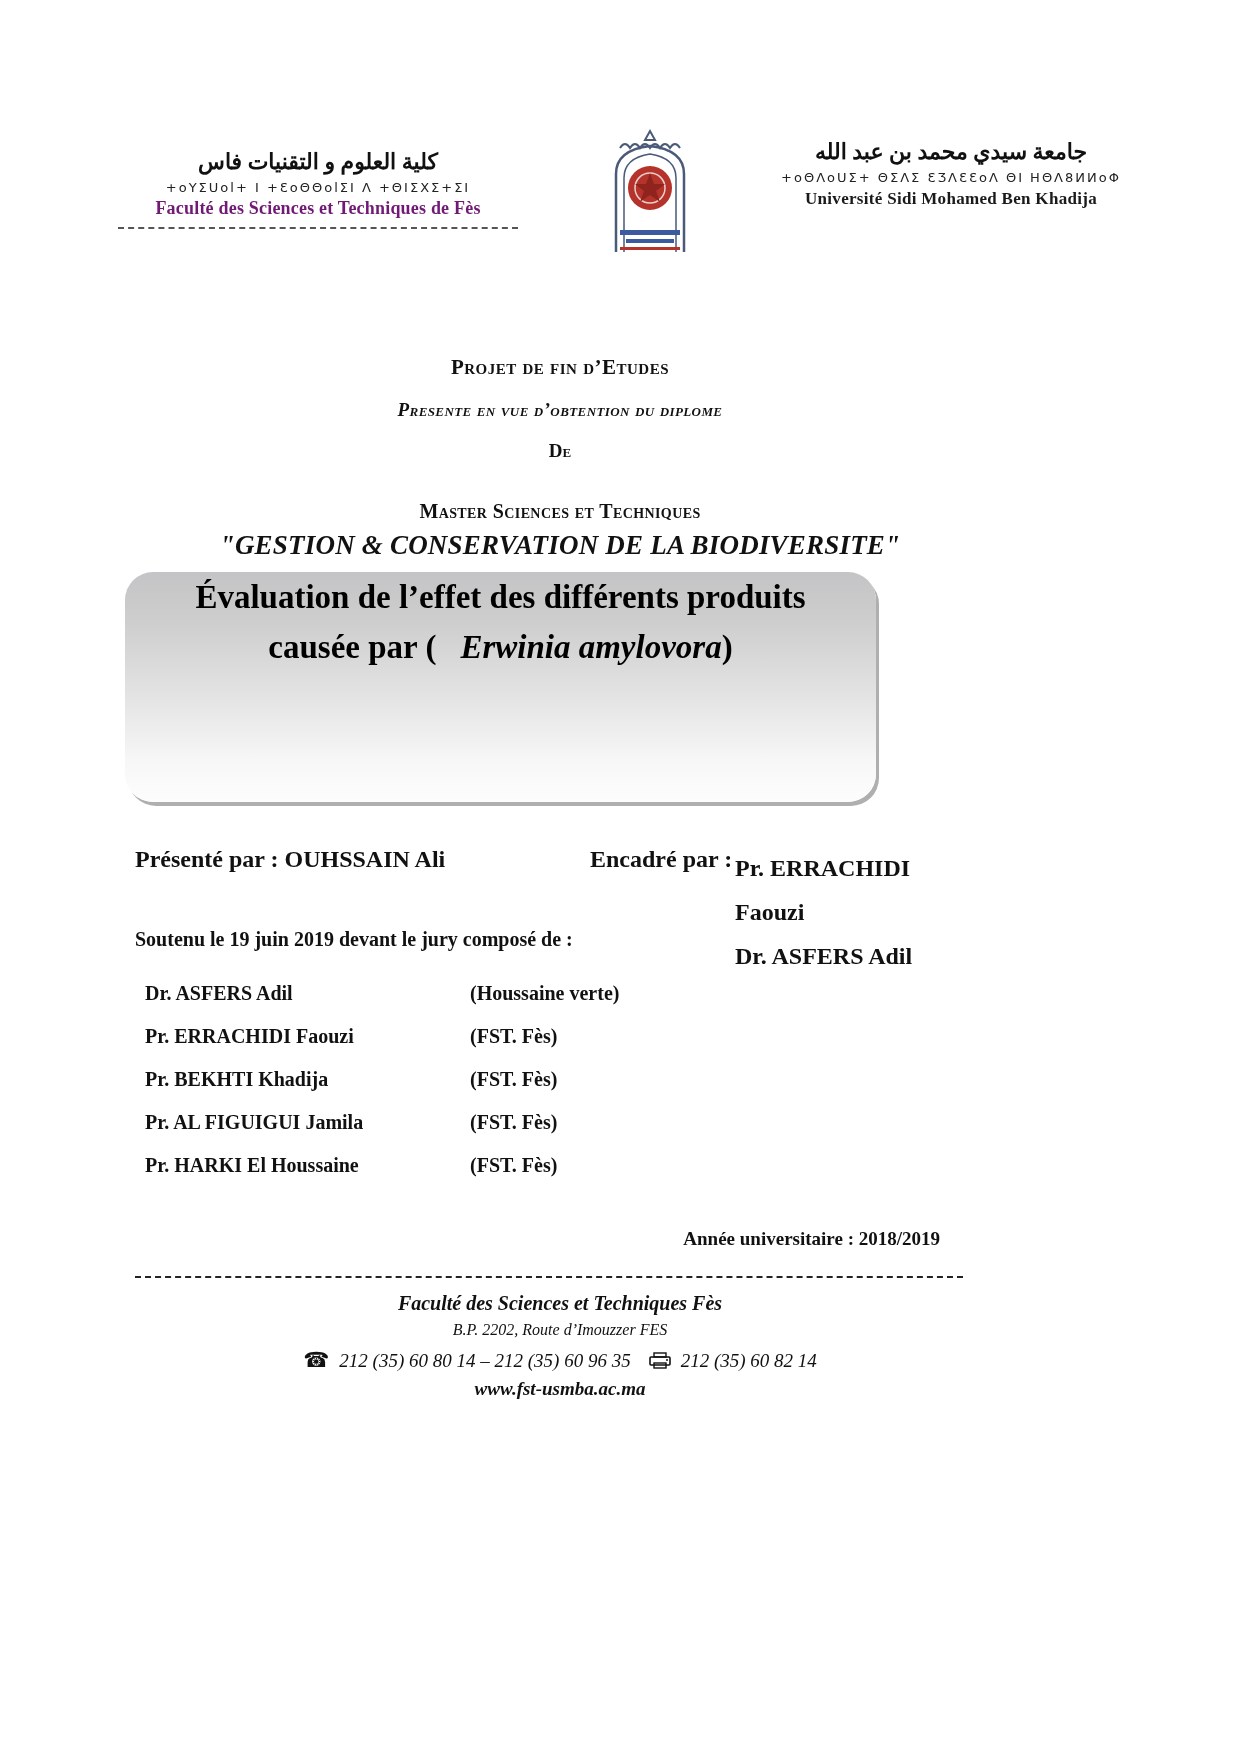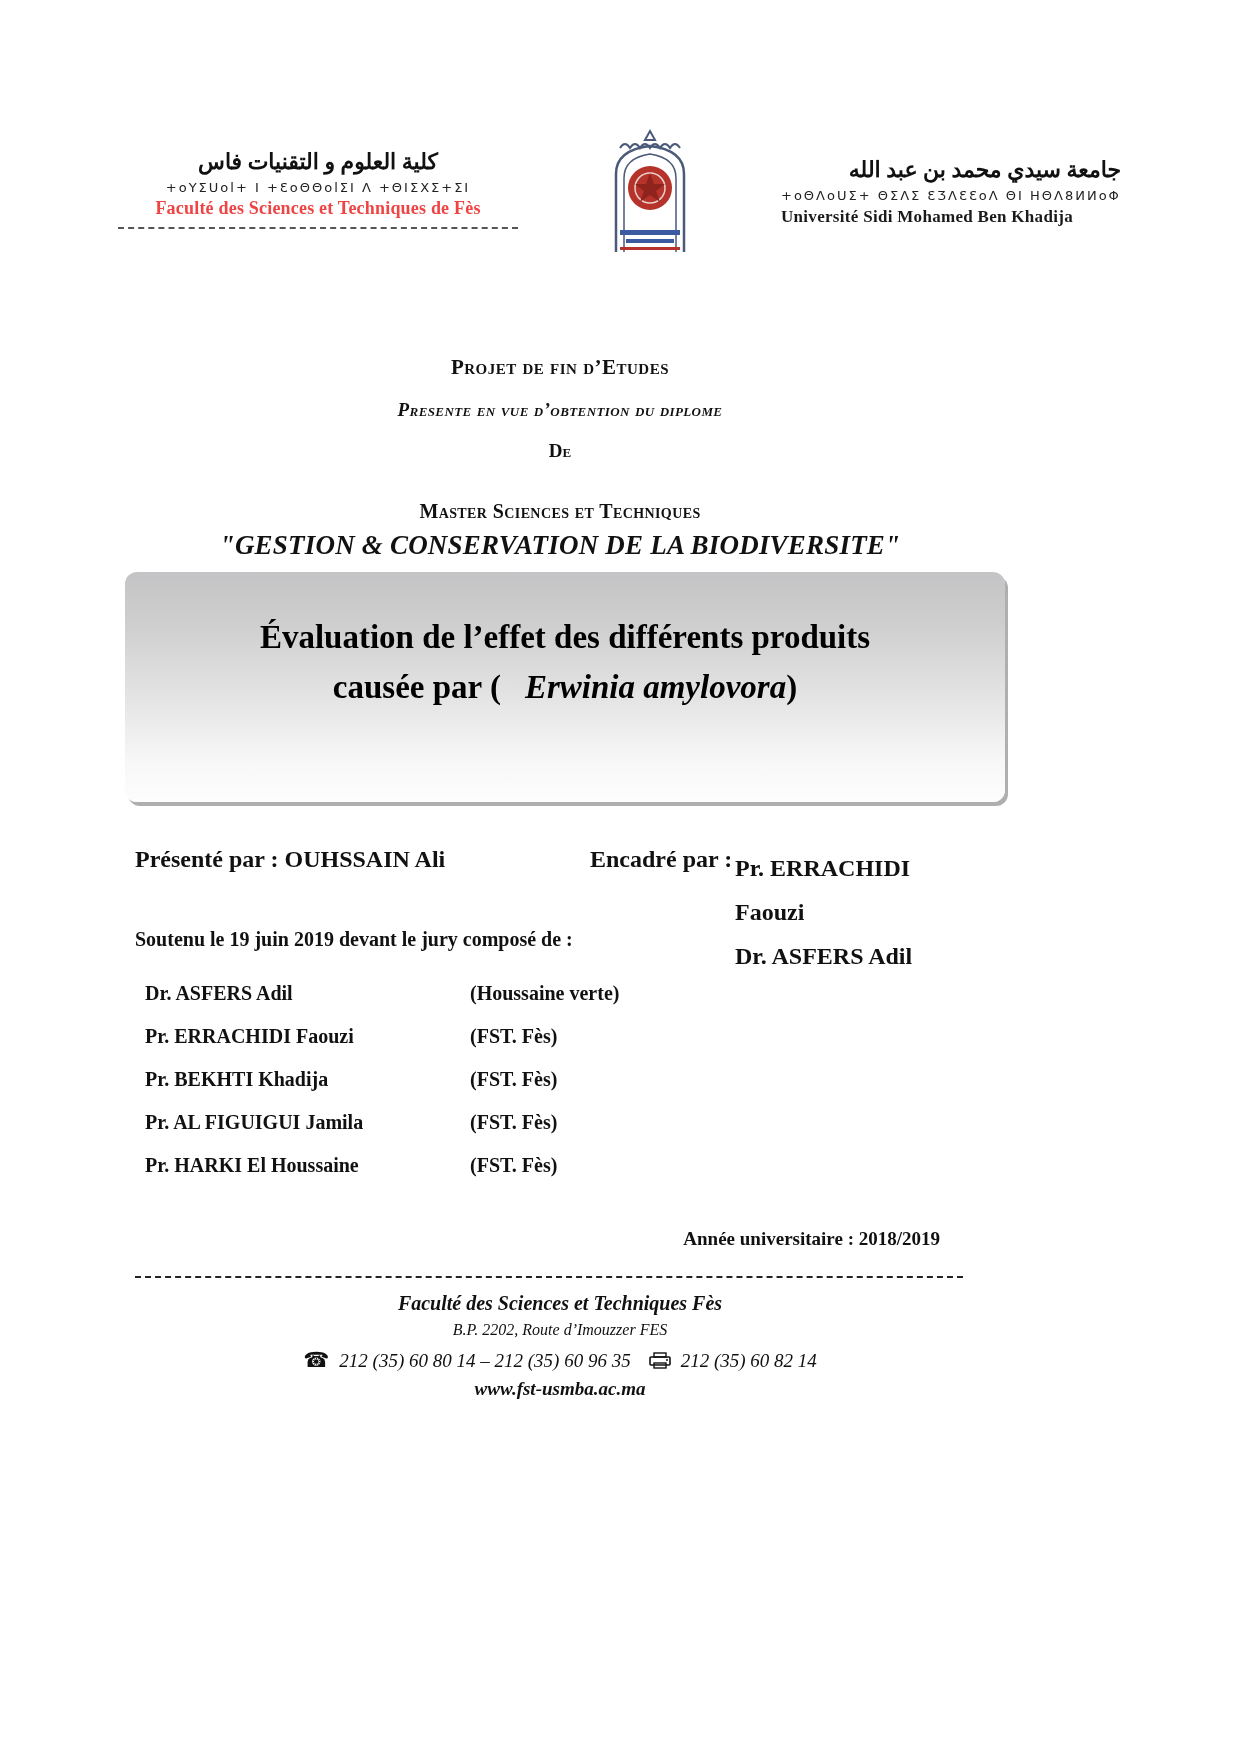--- a/index.html
+++ b/index.html
@@ -14,54 +14,53 @@
   }
   
   .header{
     position:absolute; top:126px; left:118px; right:120px;
     display:flex; justify-content:space-between; align-items:flex-start;
   }
   .header-left{
     width:400px; text-align:center; margin-top:22px;
     padding-bottom:8px; border-bottom:2px dashed #555;
   }
-  .header-right{ width:340px; margin-top:30px; }
+  .header-right{ width:340px; text-align:center; margin-top:12px; }
   .arabic{
     font-family:Liberation Serif, serif;
     font-size:22px; font-weight:bold; line-height:1.25; direction:rtl;
   }
   .tifinagh{
     font-family:"DejaVu Sans", sans-serif;
     font-size:13px; letter-spacing:2px; margin-top:4px; color:#222;
     white-space:nowrap;
   }
   .fac-name{
-    font-size:18px; font-weight:bold; margin-top:3px; color:#ef4444;
+    font-size:18px; font-weight:bold; margin-top:3px; color:#701a75;
     letter-spacing:0.2px;
   }
   .univ-name{
     font-size:17px; font-weight:bold; margin-top:4px; color:#1a1a1a;
     letter-spacing:0.3px;
   }
   .logo-wrap{ width:120px; height:132px; flex:0 0 auto; }
   
   .content{ position:absolute; left:135px; top:0; width:850px; }
   .c-line{ position:absolute; left:0; width:100%; text-align:center; }
   .intro1{ top:355px; font-size:21px; font-weight:bold; font-variant:small-caps; letter-spacing:0.5px;}
   .intro2{ top:399px; font-size:19px; font-weight:bold; font-style:italic; font-variant:small-caps; letter-spacing:0.4px;}
   .intro3{ top:440px; font-size:19px; font-weight:bold; font-variant:small-caps;}
   .intro4{ top:500px; font-size:20px; font-weight:bold; font-variant:small-caps; letter-spacing:0.4px;}
   .specialty{ top:530px; font-size:27px; font-weight:bold; font-style:italic; letter-spacing:0.2px;}
   .title-box{
-    position:absolute; top:572px; left:-10px; width:880px; height:230px;
-    border-radius:12px;
+    position:absolute; top:572px; left:-10px; width:751px; height:230px;
+    border-radius:28px;
     background:linear-gradient(180deg,#c4c4c6 0%,#cecece 22%,#e4e4e5 55%,#f7f7f7 82%,#fdfdfd 100%);
     box-shadow:3px 4px 0 rgba(110,110,110,0.55);
     text-align:center;
-    padding-top:40px;
     box-sizing:border-box;
   }
   .title-line{ font-size:33px; font-weight:bold; line-height:50px; color:#000; }
   .title-italic{ font-style:italic;margin-left:24px; }
   .people-row{ position:absolute; top:846px; left:0; width:100%; height:90px; font-size:24px; font-weight:bold;}
   .presented{ position:absolute; left:0; top:0; }
   .encadre-label{ position:absolute; left:455px; top:0; }
   .encadre-names{ position:absolute; left:600px; top:0; line-height:44px; }
   .soutenu{ position:absolute; top:928px; left:0; font-size:20px; font-weight:bold; }
   .jury{ position:absolute; top:972px; left:10px; width:800px; }

